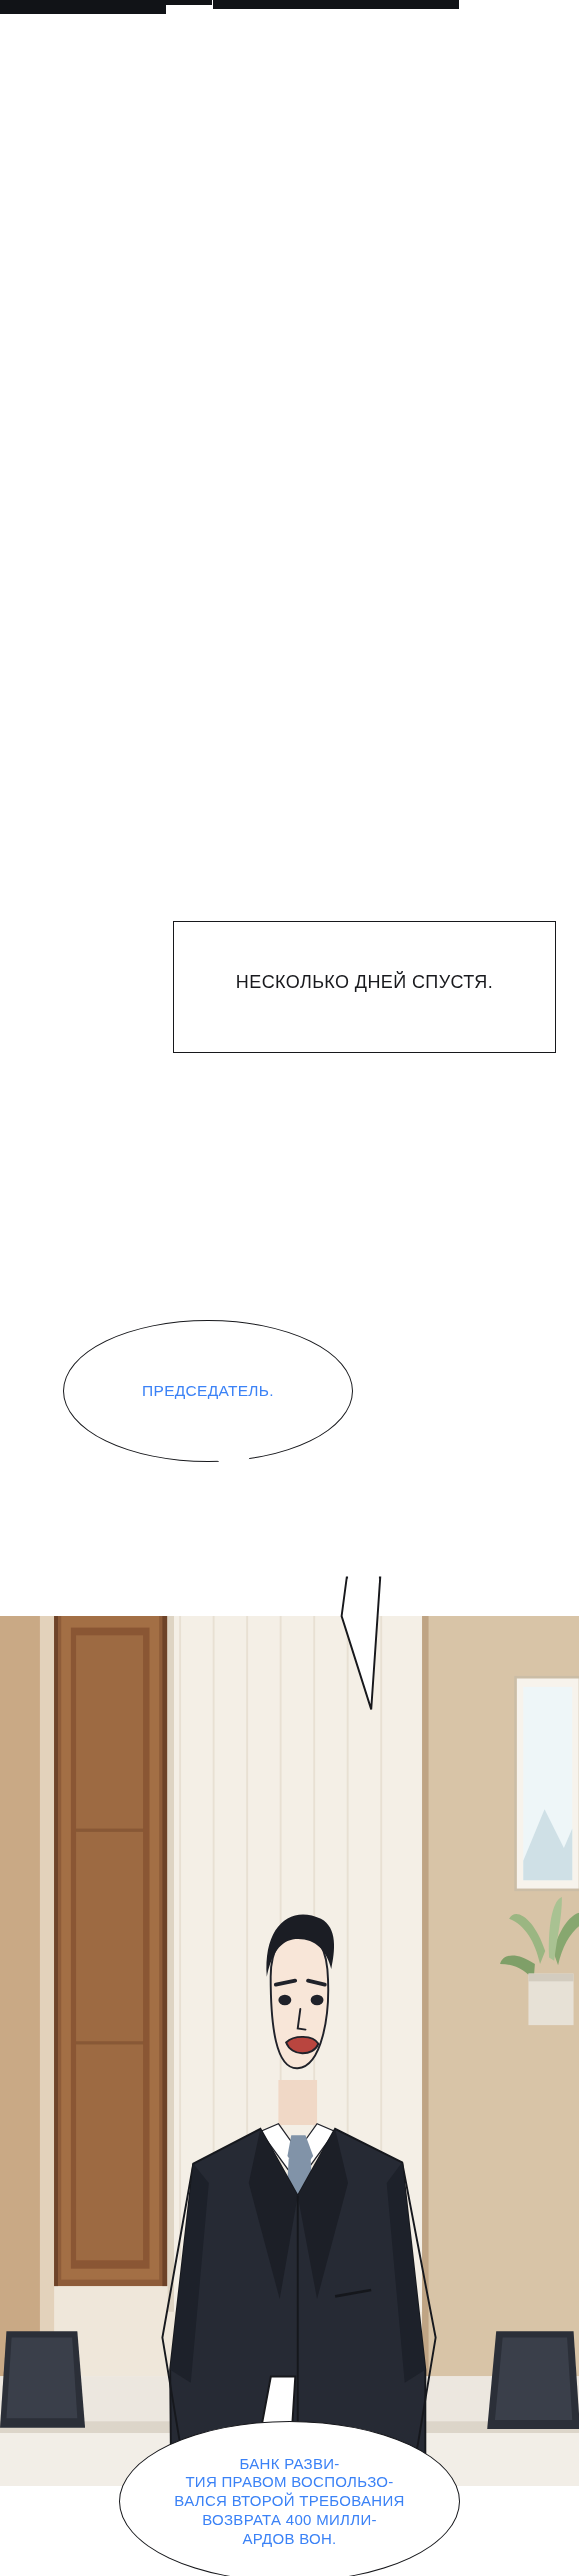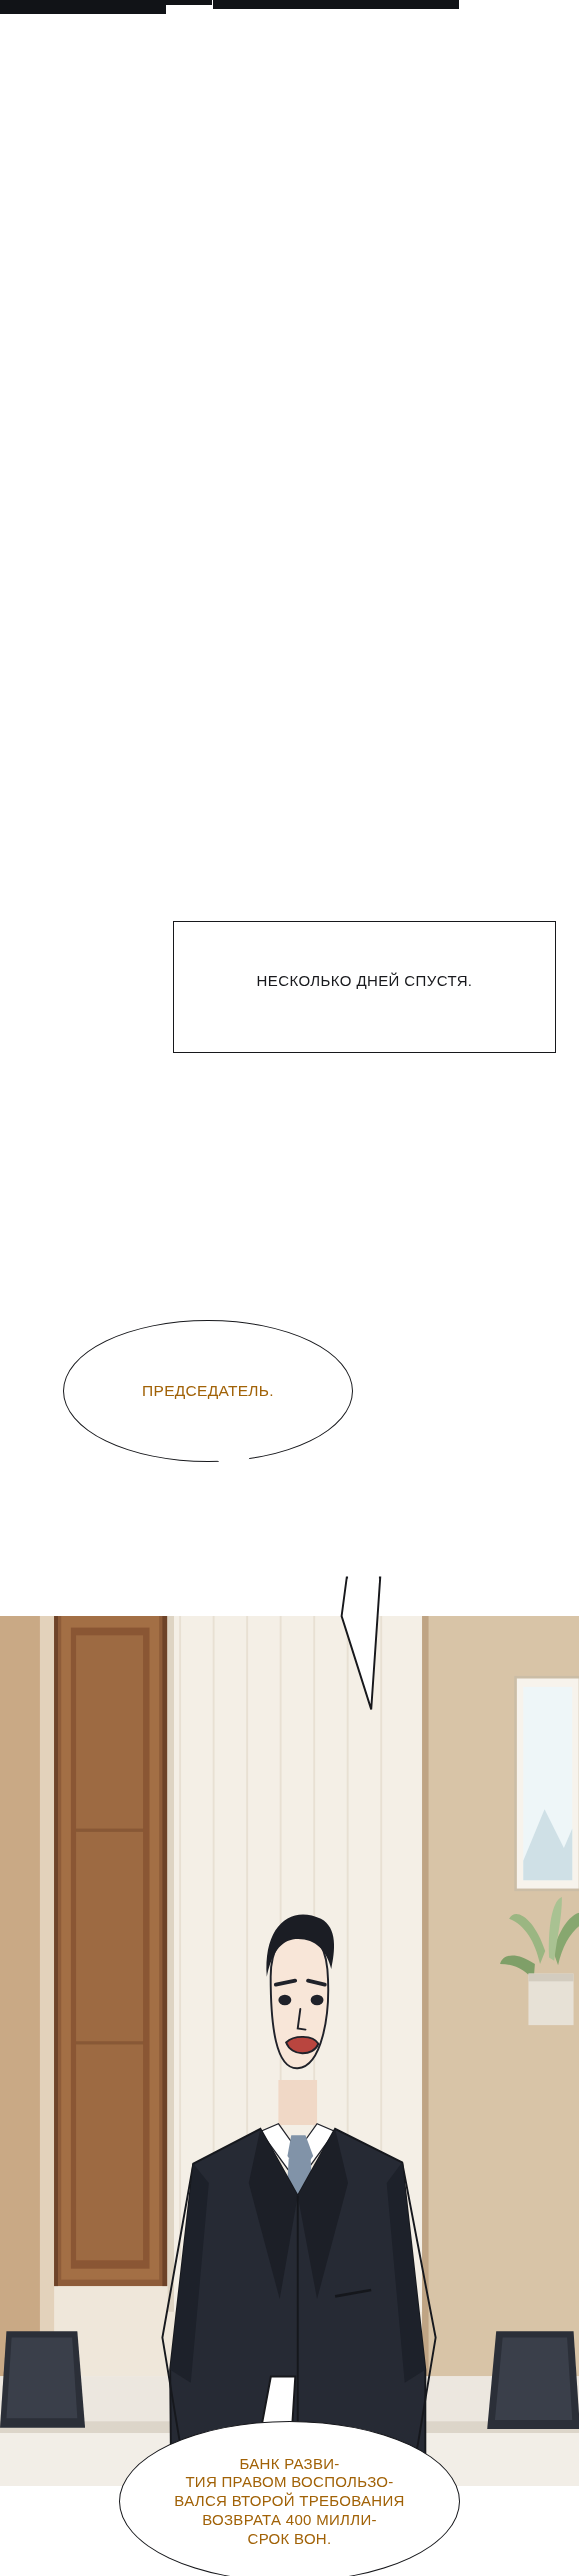--- a/index.html
+++ b/index.html
@@ -64,39 +64,39 @@
     background: #ffffff;
     border: 1.9px solid #17181c;
     box-sizing: border-box;
   }
   .caption-text {
     position: absolute;
     left: 0;
     top: 50px;
     width: 100%;
     text-align: center;
-    font-size: 15px;
+    font-size: 18px;
     letter-spacing: 0.4px;
     color: #18191d;
     font-family: "Liberation Sans", sans-serif;
     font-weight: 500;
   }
 
   
   .bubble {
     position: absolute;
     background: #ffffff;
     border: 1.9px solid #17181c;
     border-radius: 50% / 50%;
     box-sizing: border-box;
     display: flex;
     align-items: center;
     justify-content: center;
     text-align: center;
-    color: #a16207;
+    color: #3b82f6;
     font-size: 15.5px;
     line-height: 1.25;
     letter-spacing: 0.3px;
     font-weight: 500;
     z-index: 12;
   }
 
   #bubble-1 {
     left: 63px;
     top: 1320px;
@@ -306,18 +306,18 @@
     <path d="M90 10 L128 10 L118 170 L60 170 Z" fill="#ffffff" stroke="#17181c" stroke-width="3"></path>
     <rect x="58" y="150" width="70" height="28" fill="#ffffff"></rect>
   </svg>
 
   <div class="bubble" id="bubble-3">
     <div class="bubble-inner">
       <span class="bubble-line">БАНК РАЗВИ-</span>
       <span class="bubble-line">ТИЯ ПРАВОМ ВОСПОЛЬЗО-</span>
       <span class="bubble-line">ВАЛСЯ ВТОРОЙ ТРЕБОВАНИЯ</span>
       <span class="bubble-line">ВОЗВРАТА 400 МИЛЛИ-</span>
-      <span class="bubble-line">СРОК ВОН.</span>
+      <span class="bubble-line">АРДОВ ВОН.</span>
     </div>
   </div>
 
 </div>
 
 
 </body></html>

